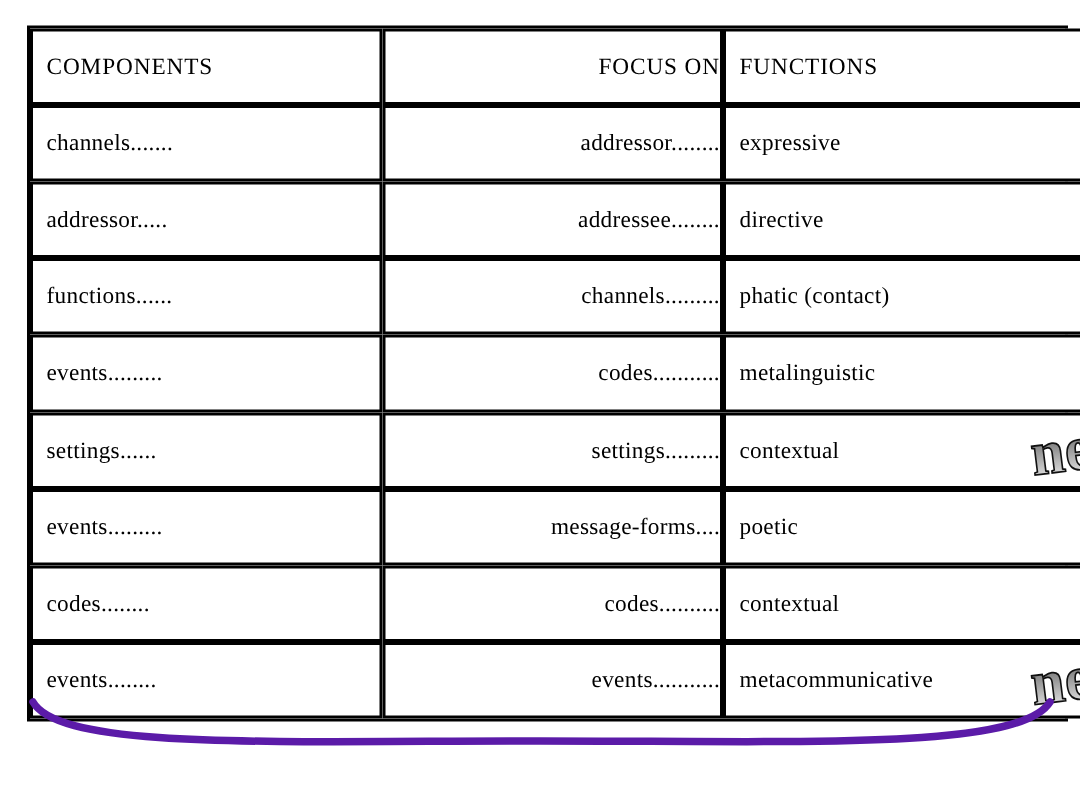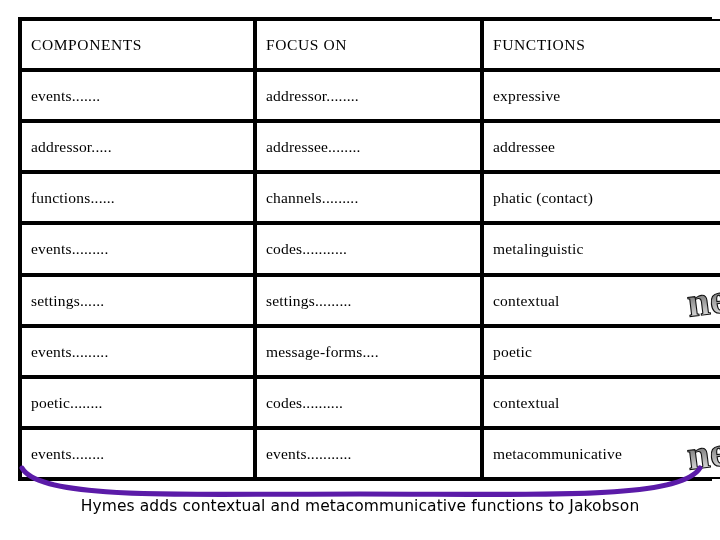--- a/index.html
+++ b/index.html
@@ -56,21 +56,21 @@
     background: #ffffff;
   }
 
   table.matrix tr.header-row td {
     font-size: 15.5px;
     font-weight: normal;
     letter-spacing: 0.6px;
   }
 
   .col-1 { width: 222px; }
-  .col-2 { width: 214px; }
+  .col-2 { width: 214px; text-align: right; }
   .col-3 { width: 254px; }
 
   .cell-text {
     display: inline-block;
     white-space: nowrap;
   }
 
   
   .new-badge {
     position: absolute;
@@ -122,39 +122,39 @@
           <td class="col-2">
             <span class="cell-text">FOCUS ON</span>
           </td>
           <td class="col-3">
             <span class="cell-text">FUNCTIONS</span>
           </td>
         </tr>
 
         <tr>
           <td class="col-1">
-            <span class="cell-text">events.......</span>
+            <span class="cell-text">channels.......</span>
           </td>
           <td class="col-2">
             <span class="cell-text">addressor........</span>
           </td>
           <td class="col-3">
             <span class="cell-text">expressive</span>
           </td>
         </tr>
 
         <tr>
           <td class="col-1">
             <span class="cell-text">addressor.....</span>
           </td>
           <td class="col-2">
             <span class="cell-text">addressee........</span>
           </td>
           <td class="col-3">
-            <span class="cell-text">addressee</span>
+            <span class="cell-text">directive</span>
           </td>
         </tr>
 
         <tr>
           <td class="col-1">
             <span class="cell-text">functions......</span>
           </td>
           <td class="col-2">
             <span class="cell-text">channels.........</span>
           </td>
@@ -208,21 +208,21 @@
           <td class="col-2">
             <span class="cell-text">message-forms....</span>
           </td>
           <td class="col-3">
             <span class="cell-text">poetic</span>
           </td>
         </tr>
 
         <tr>
           <td class="col-1">
-            <span class="cell-text">poetic........</span>
+            <span class="cell-text">codes........</span>
           </td>
           <td class="col-2">
             <span class="cell-text">codes..........</span>
           </td>
           <td class="col-3">
             <span class="cell-text">contextual</span>
           </td>
         </tr>
 
         <tr>
@@ -254,15 +254,14 @@
       </tbody>
     </table>
   </div>
 
   <div id="swoosh">
     <svg width="720" height="60" viewBox="0 0 720 60" xmlns="http://www.w3.org/2000/svg" aria-hidden="true">
       <path d="M 22 6 C 40 38, 180 32, 360 32 C 540 32, 680 38, 700 6" fill="none" stroke="#5B1BA8" stroke-width="5" stroke-linecap="round"></path>
     </svg>
   </div>
 
-  <div id="caption">Hymes adds contextual and metacommunicative functions to Jakobson</div>
 
 </div>
 
 </body></html>

